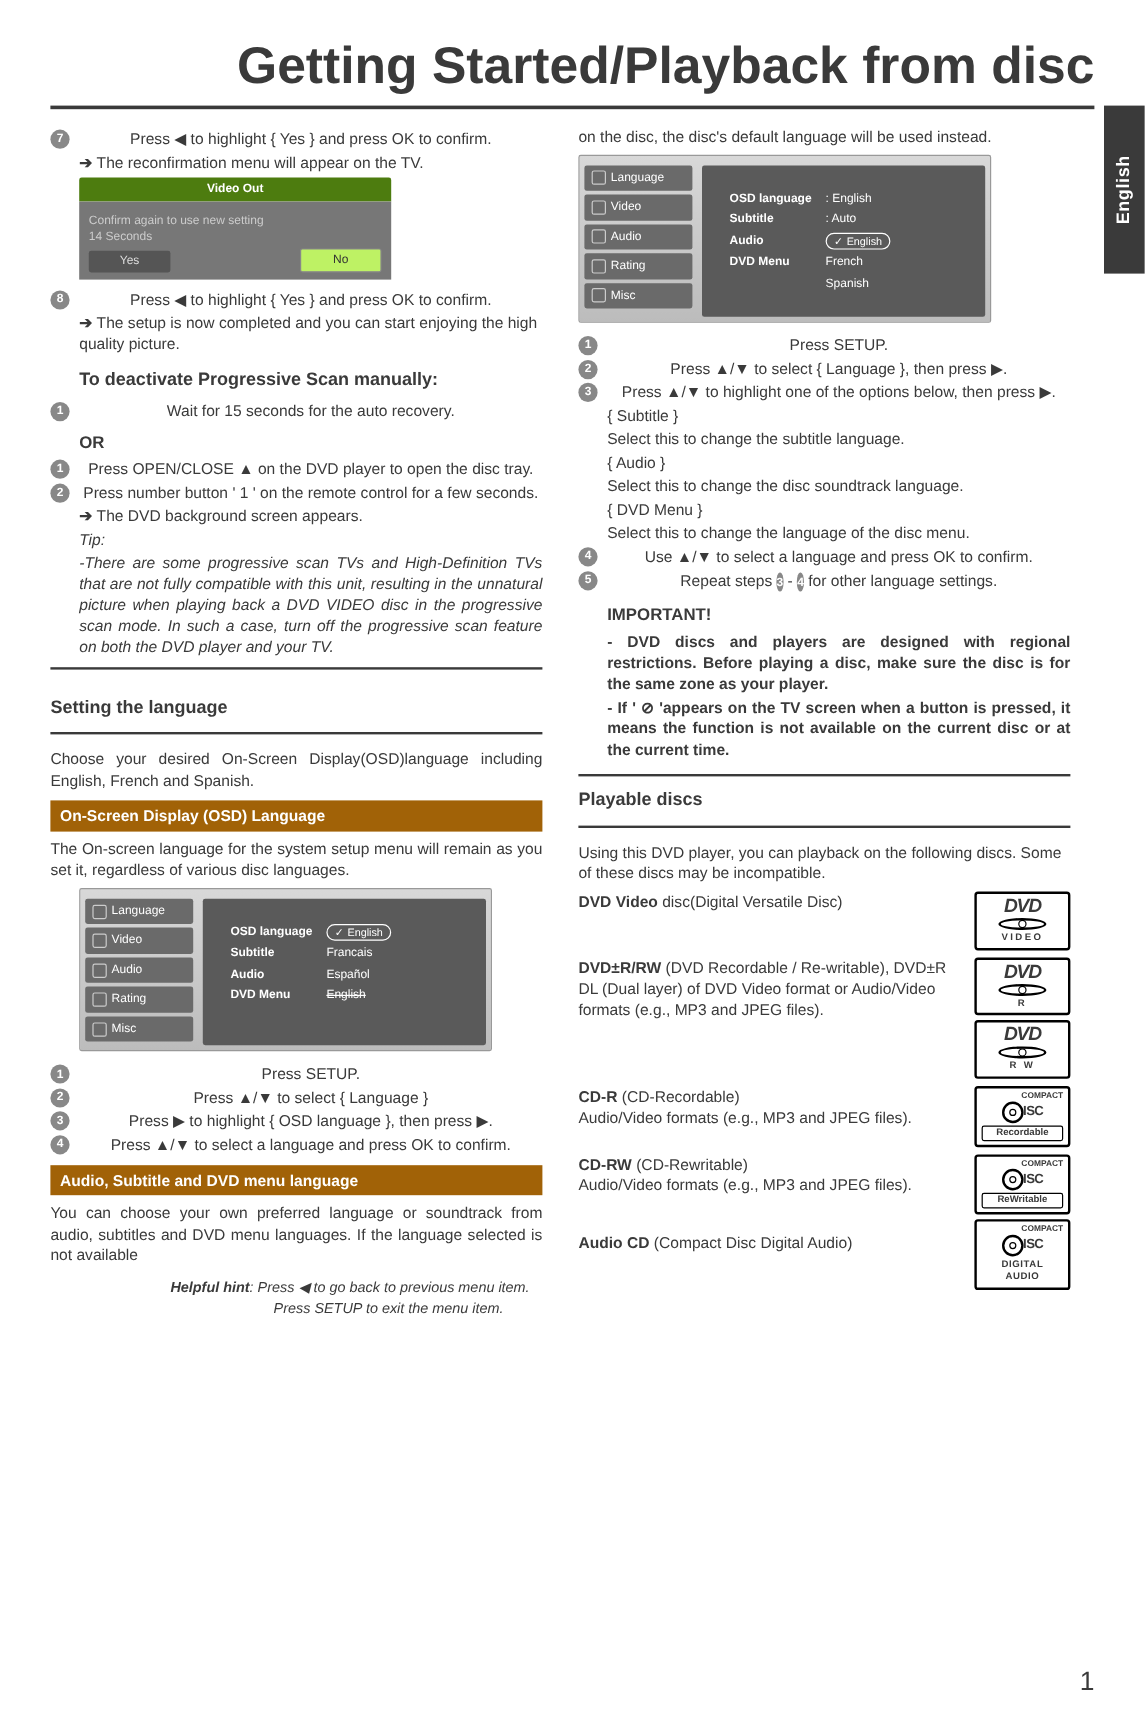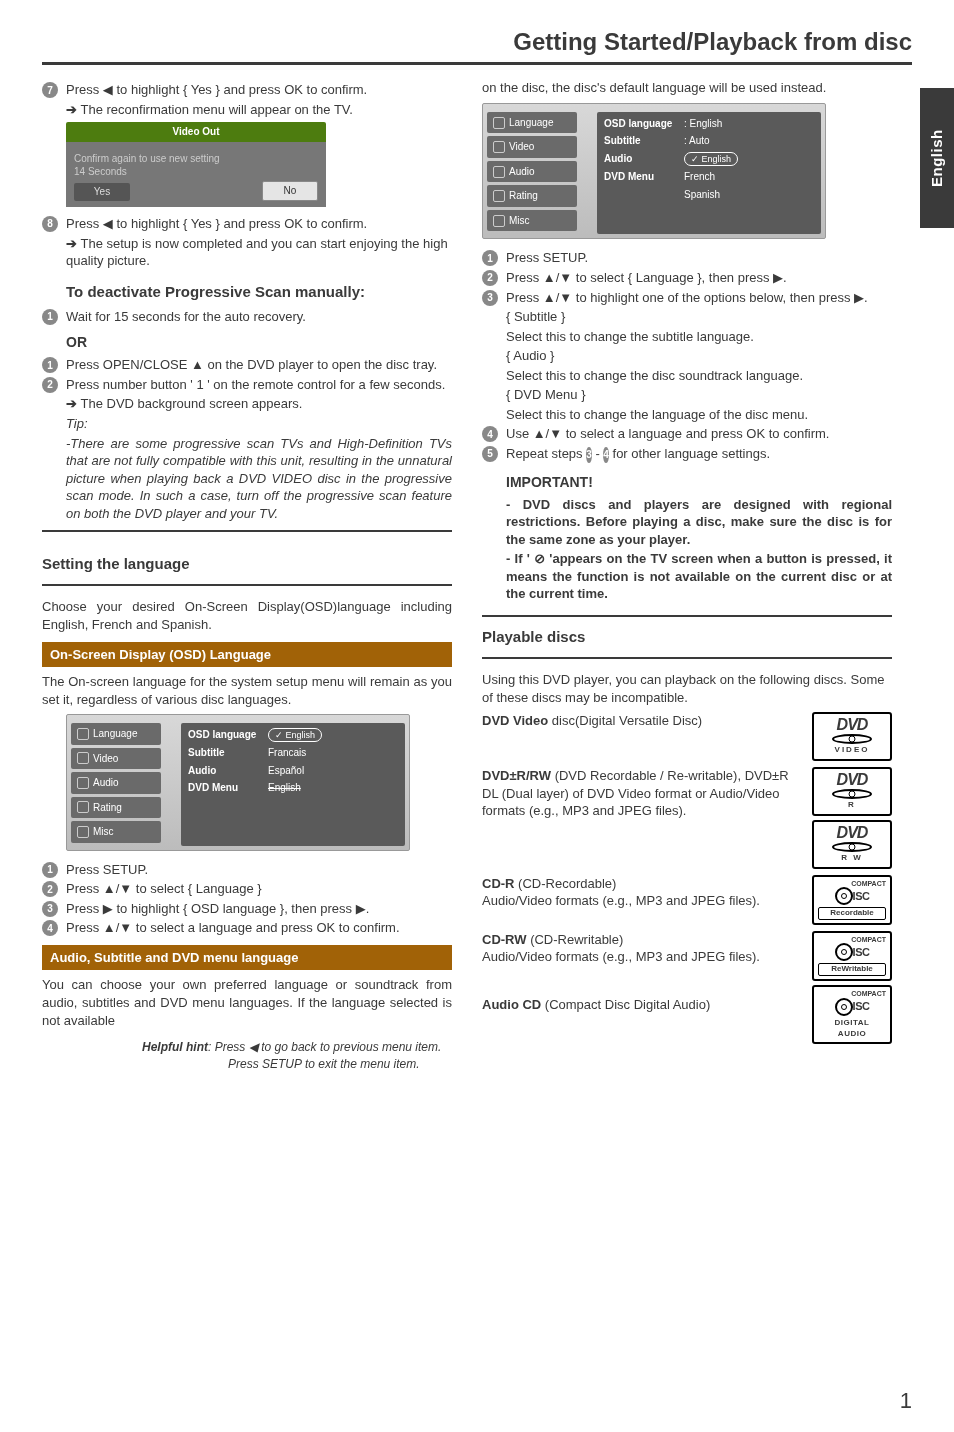--- a/index.html
+++ b/index.html
@@ -1,50 +1,50 @@
 <!DOCTYPE html>
 <html><head>
 <meta charset="utf-8">
 <style>
   * { box-sizing: border-box; margin: 0; padding: 0; }
   body { width: 954px; height: 1432px; font-family: Arial, Helvetica, sans-serif; color: #3a3a3a; background: #fff; position: relative; font-size: 13px; line-height: 1.35; }
   .page { padding: 26px 42px 20px 42px; }
-  .title { font-size: 24px; font-weight: bold; text-align: right; border-bottom: 3px solid #3a3a3a; padding-bottom: 4px; margin-bottom: 14px; }
+  .title { font-size: 43px; font-weight: bold; text-align: right; border-bottom: 3px solid #3a3a3a; padding-bottom: 4px; margin-bottom: 14px; }
   .lang-tab { position: absolute; right: 0; top: 88px; width: 34px; height: 140px; background: #3a3a3a; color: #fff; display: flex; align-items: center; justify-content: center; }
   .lang-tab span { transform: rotate(-90deg); font-weight: bold; font-size: 15px; letter-spacing: 0.5px; }
   .cols { display: flex; gap: 30px; }
   .col { width: 410px; }
   .step { display: flex; gap: 8px; margin: 2px 0; }
   .bullet { flex: 0 0 16px; height: 16px; border-radius: 50%; background: #888; color: #fff; font-size: 10px; font-weight: bold; display: flex; align-items: center; justify-content: center; margin-top: 1px; }
-  .step-body { flex: 1; }
+  .step-body { flex: 1; text-align: center; }
   .arrow-line::before { content: "➔ "; font-weight: bold; }
   .sub-indent { margin-left: 24px; margin-top: 2px; }
   .heading { font-weight: bold; font-size: 14px; margin: 10px 0 4px 0; }
   .heading-lg { font-weight: bold; font-size: 15px; margin: 12px 0 6px 24px; }
   .or { font-weight: bold; font-size: 14px; margin: 8px 0 4px 24px; }
   .italic { font-style: italic; }
   .section-title { font-weight: bold; font-size: 15px; border-top: 2px solid #3a3a3a; border-bottom: 2px solid #3a3a3a; padding: 10px 0; margin: 12px 0; }
   .band { background: #a16207; color: #fff; font-weight: bold; padding: 4px 8px; margin: 8px 0 6px 0; font-size: 13px; }
   .menu-box { width: 344px; margin: 6px 0 10px 24px; border: 1px solid #999; background: linear-gradient(#d8d8d8,#bcbcbc); padding: 4px; border-radius: 2px; position: relative; }
   .menu-box .strip { display: flex; margin-top: 4px; }
   .menu-box .side { width: 90px; }
   .menu-box .side div { background: #6a6a6a; color: #fff; font-size: 10px; padding: 4px 6px; margin-bottom: 3px; border-radius: 2px; display: flex; align-items: center; gap: 4px; }
   .menu-box .side div::before { content: ""; display: inline-block; width: 10px; height: 10px; border: 1px solid #ccc; border-radius: 2px; }
-  .menu-box .main { flex: 1; background: #5a5a5a; margin-left: 20px; border-radius: 2px; padding: 3px; }
+  .menu-box .main { flex: 1; background: #5a5a5a; margin-left: 8px; border-radius: 2px; padding: 19px; }
   .menu-box .row { display: flex; font-size: 10px; color: #fff; padding: 2px 4px; }
   .menu-box .row .k { width: 80px; font-weight: bold; }
   .menu-box .row .v { flex: 1; }
   .pill { border: 1px solid #fff; border-radius: 8px; padding: 0 6px; display: inline-flex; align-items: center; gap: 3px; font-size: 9px; }
   .pill::before { content: "✓"; font-size: 9px; }
   .confirm-box { width: 260px; margin: 4px 0 8px 24px; }
   .confirm-box .hdr { background: #4d7c0f; color: #fff; font-size: 10px; font-weight: bold; text-align: center; padding: 3px; border-radius: 2px 2px 0 0; }
   .confirm-box .bdy { background: #777; color: #ccc; font-size: 10px; padding: 10px 8px 28px 8px; position: relative; }
-  .confirm-box .btn { position: absolute; bottom: 6px; width: 56px; text-align: center; font-size: 10px; padding: 2px 0; border-radius: 2px; }
+  .confirm-box .btn { position: absolute; bottom: 6px; width: 68px; text-align: center; font-size: 10px; padding: 2px 0; border-radius: 2px; }
   .confirm-box .yes { left: 8px; background: #555; color: #ddd; }
-  .confirm-box .no  { right: 8px; background: #e5e5e5; color: #333; border: 1px solid #888; }
+  .confirm-box .no  { right: 8px; background: #bef264; color: #333; border: 1px solid #888; }
   .media-row { display: flex; gap: 10px; margin: 6px 0; align-items: flex-start; }
   .media-text { flex: 1; }
   .logo { width: 80px; display: flex; flex-direction: column; gap: 4px; }
   .dvd-logo, .disc-logo { border: 2px solid #000; border-radius: 3px; padding: 3px 4px; text-align: center; background: #fff; }
   .dvd-logo .t { font-family: Arial Black, Arial, sans-serif; font-weight: 900; font-size: 16px; letter-spacing: -1px; font-style: italic; line-height: 1; }
   .dvd-logo .ellipse { width: 40px; height: 10px; margin: 1px auto; border: 2px solid #000; border-radius: 50%; position: relative; }
   .dvd-logo .ellipse::after { content:""; position:absolute; width:5px; height:5px; border:1px solid #000; border-radius:50%; left:50%; top:50%; transform:translate(-50%,-50%); background:#fff;}
   .dvd-logo .sub { font-size: 8px; font-weight: bold; letter-spacing: 2px; }
   .disc-logo .cd-icon { display:inline-block; width:18px; height:18px; border:2px solid #000; border-radius:50%; vertical-align: middle; position:relative; }
   .disc-logo .cd-icon::after { content:""; position:absolute; width:4px; height:4px; border:1px solid #000; border-radius:50%; left:50%; top:50%; transform:translate(-50%,-50%);}

